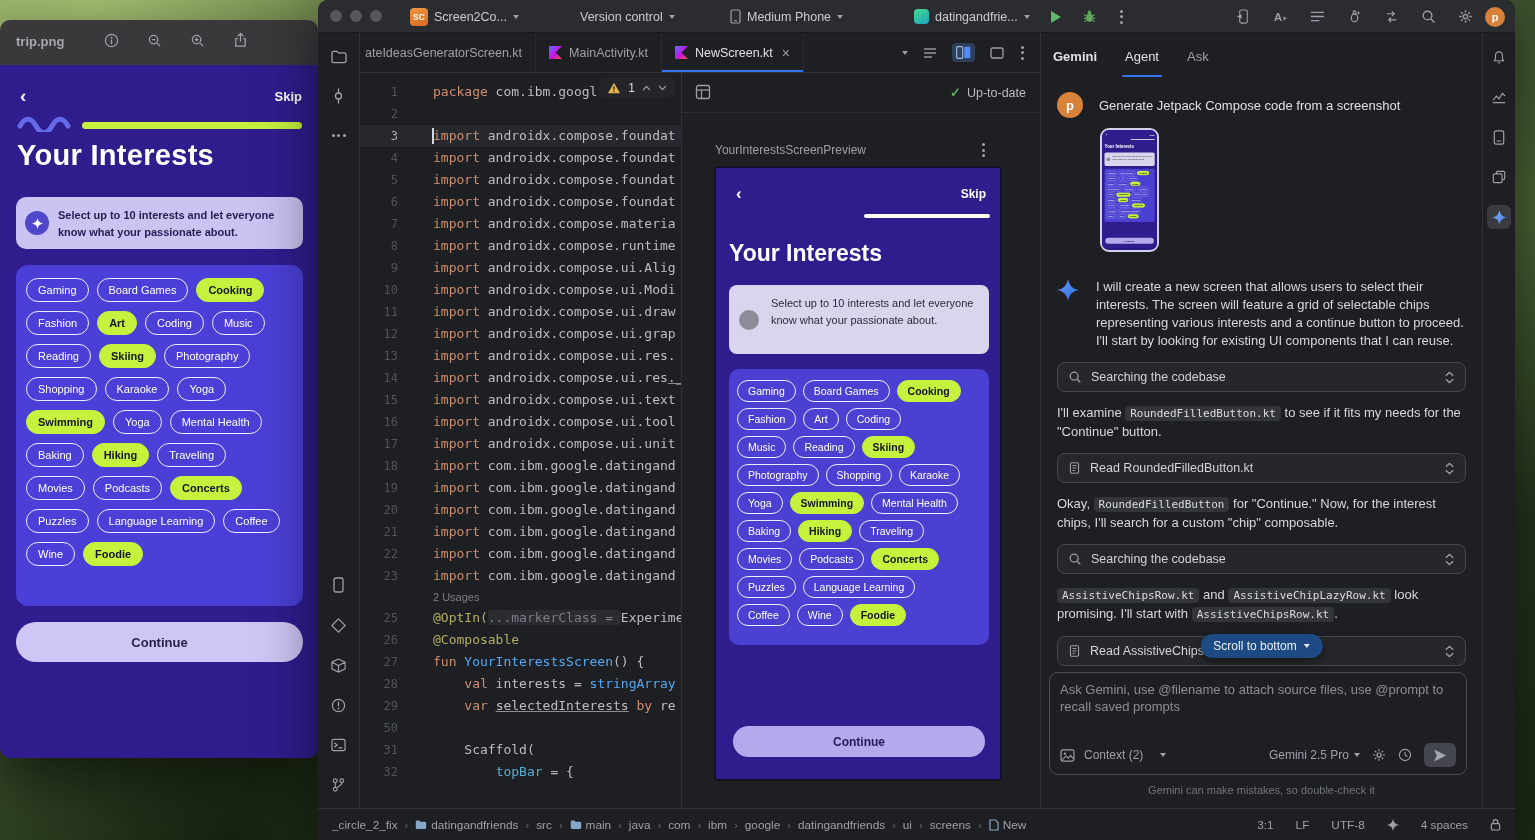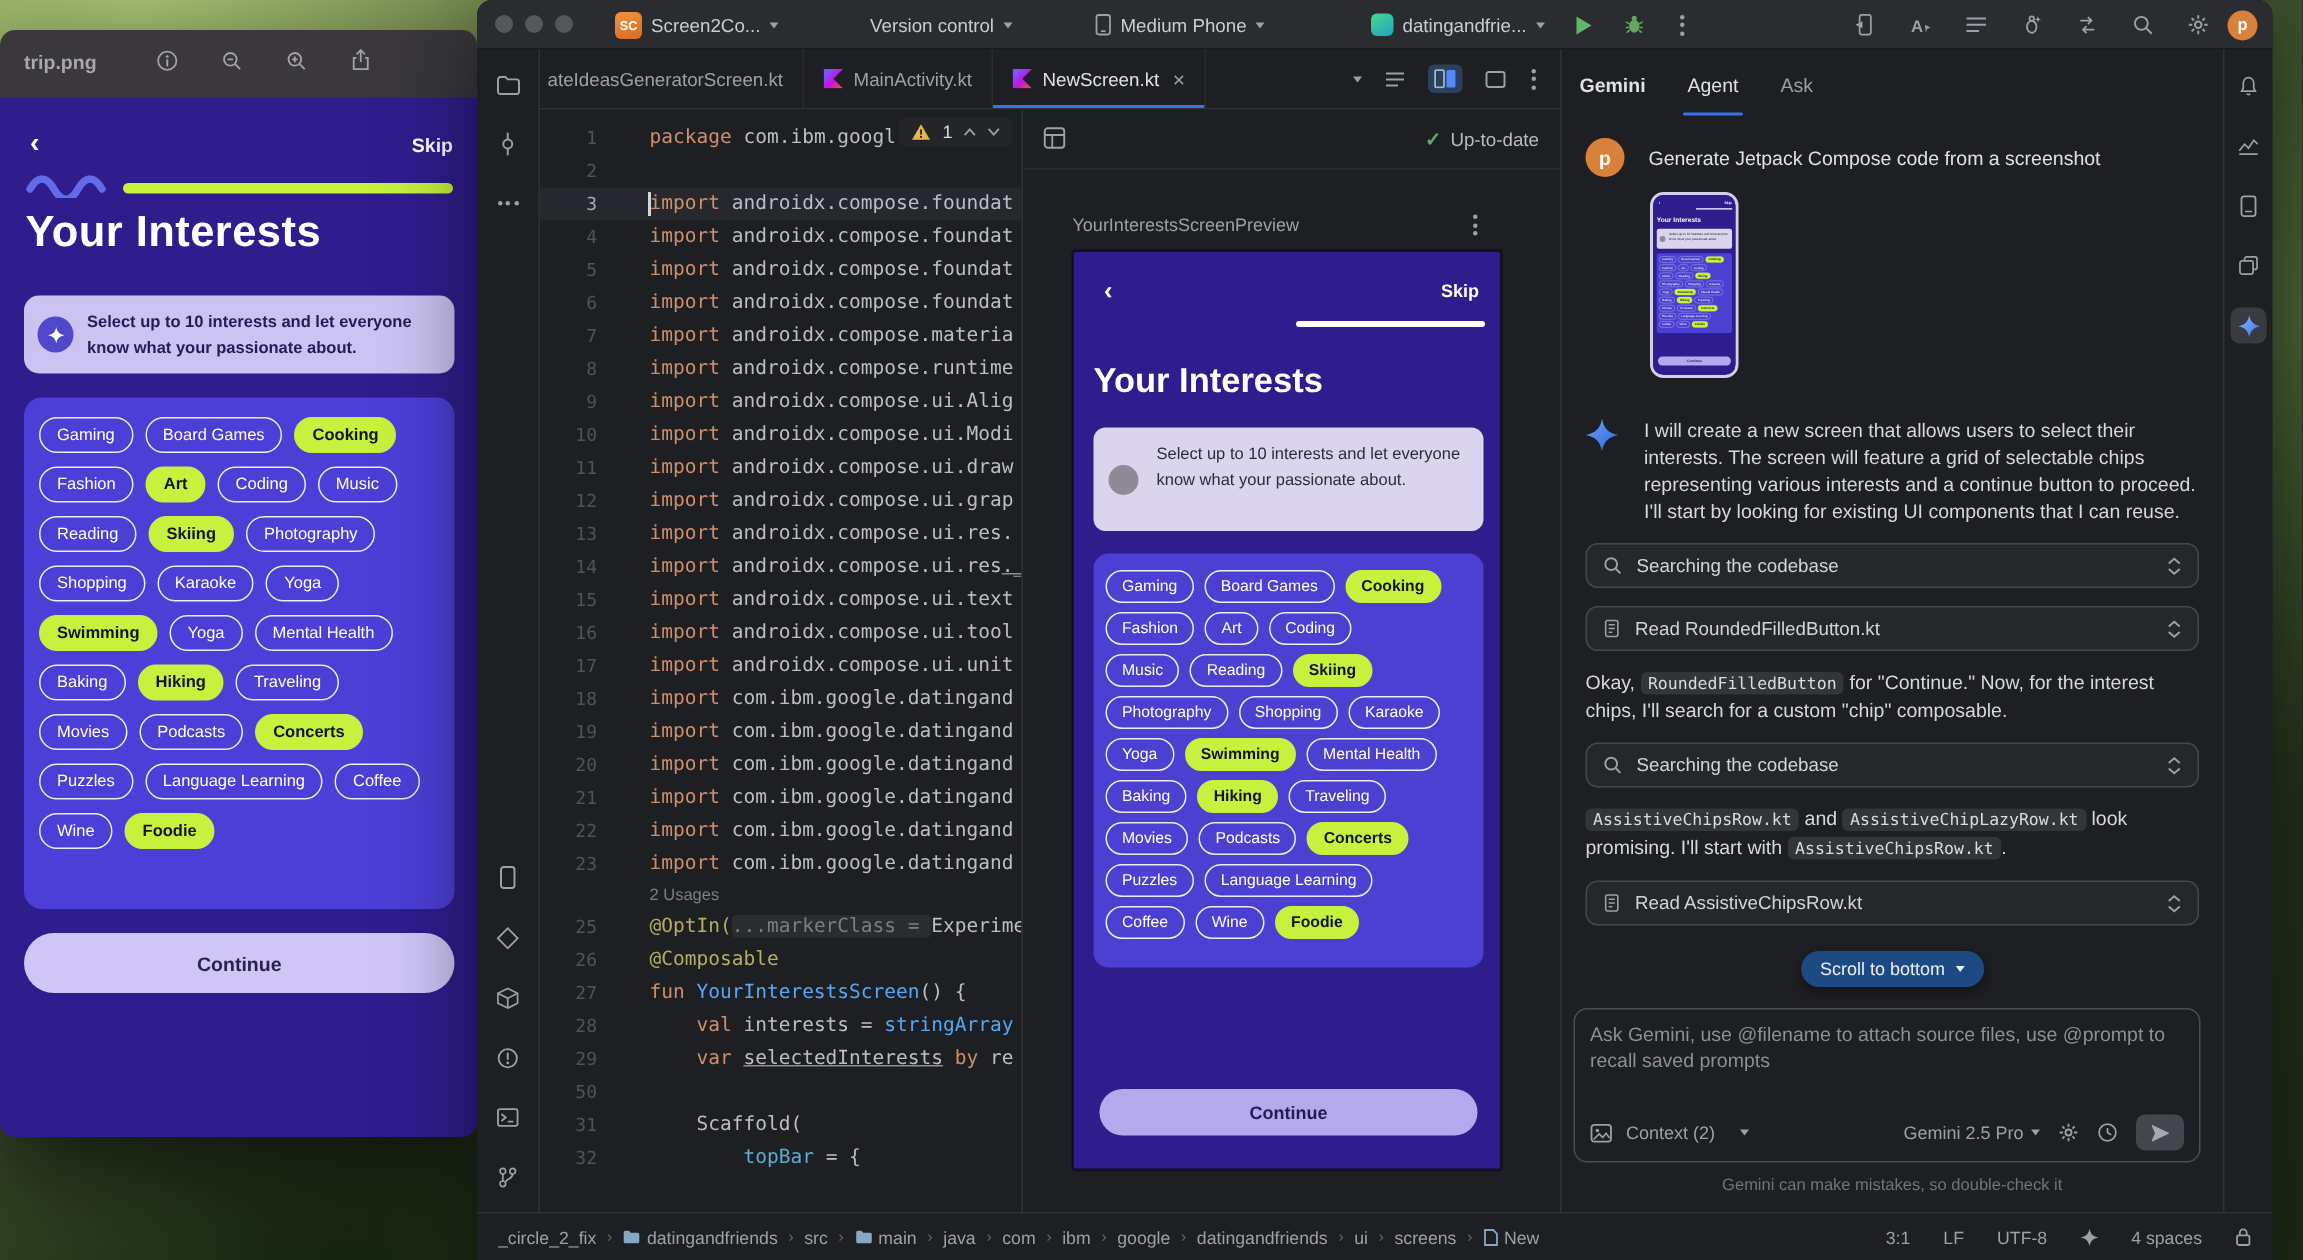--- a/index.html
+++ b/index.html
@@ -697,20 +697,21 @@
                 </svg>
               </span>
               <span>Searching the codebase</span>
               <span class="gm-unfold">
                 <svg width="11" height="13" viewBox="0 0 12 14">
                   <path d="M2 5 L6 1.5 L10 5" fill="none" stroke="#9da0a8" stroke-width="1.4"></path>
                   <path d="M2 9 L6 12.5 L10 9" fill="none" stroke="#9da0a8" stroke-width="1.4"></path>
                 </svg>
               </span>
             </div>
+            <div class="gm-para"><span>I'll examine </span><span class="code-chip">RoundedFilledButton.kt</span><span> to see if it fits my needs for the "Continue" button.</span></div>
             <div class="gm-tool">
               <span class="ico">
                 <svg width="13" height="14" viewBox="0 0 16 16">
                   <rect x="3" y="1.5" width="10" height="13" rx="1.5" fill="none" stroke="#9da0a8" stroke-width="1.3"></rect>
                   <line x1="5.5" y1="5" x2="10.5" y2="5" stroke="#9da0a8" stroke-width="1.2"></line>
                   <line x1="5.5" y1="8" x2="10.5" y2="8" stroke="#9da0a8" stroke-width="1.2"></line>
                   <line x1="5.5" y1="11" x2="8.5" y2="11" stroke="#9da0a8" stroke-width="1.2"></line>
                 </svg>
               </span>
               <span>Read RoundedFilledButton.kt</span>

